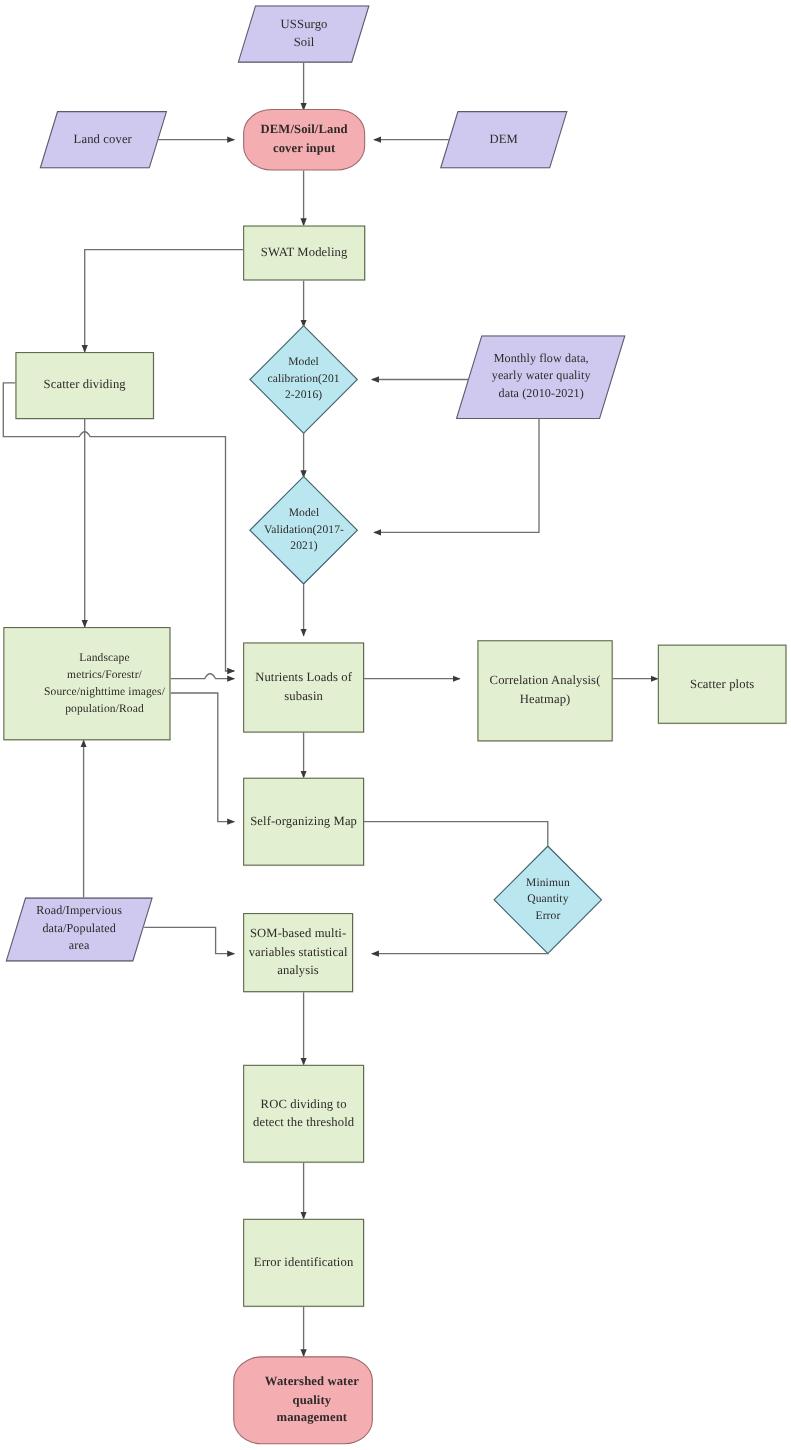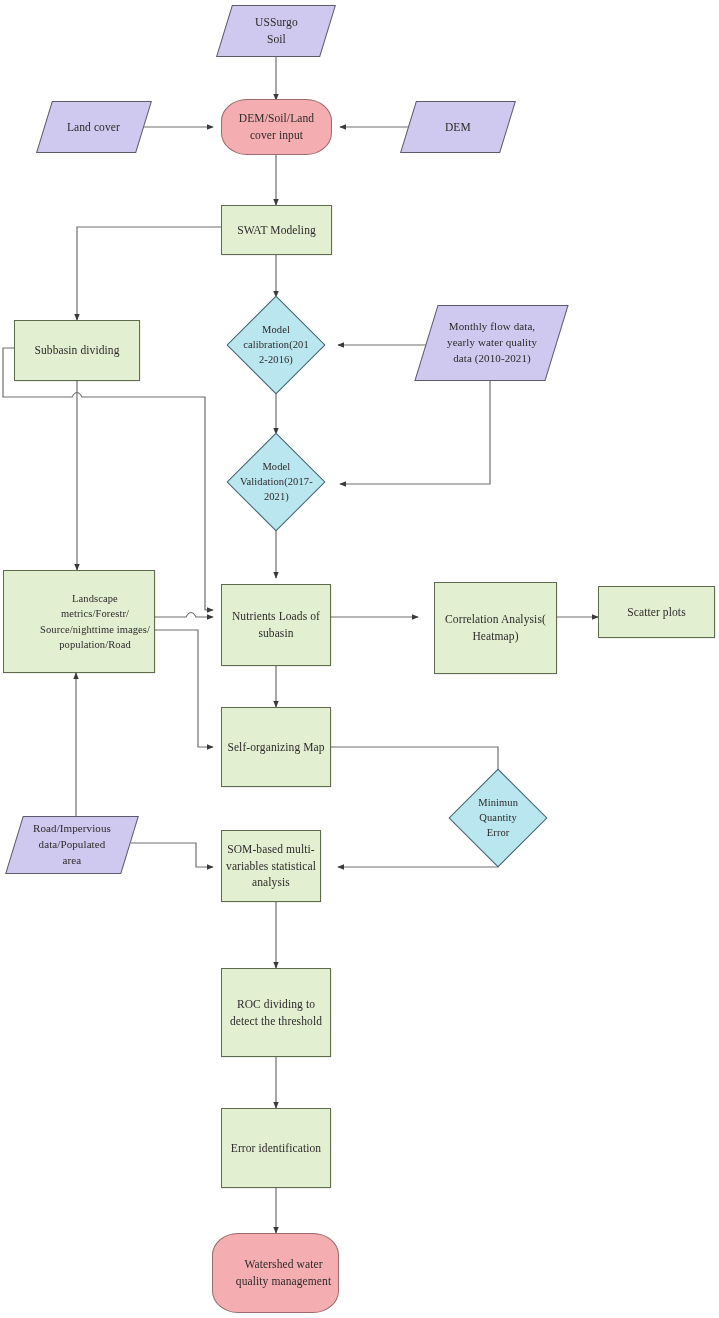--- a/index.html
+++ b/index.html
@@ -47,20 +47,21 @@
     background: #e2efd1;
     border: 1.6px solid #5f6b4e;
     box-shadow: 0.5px 0.5px 0 rgba(0,0,0,0.12);
     justify-content: center;
   }
   
   .shape-terminator {
     background: #f4aeb1;
     border: 1.6px solid #9c6a6c;
     border-radius: 26px / 22px;
+    font-weight: bold;
   }
   
   .shape-parallelogram {
     background: #cfc8ef;
     border: 1.6px solid #5d5a6b;
     transform: skewX(-17deg);
   }
   .shape-parallelogram > .label {
     transform: skewX(17deg);
   }
@@ -153,21 +154,21 @@
   <div class="node shape-terminator" style="left:221px; top:99px; width:111px; height:56px;">
     <span class="label">DEM/Soil/Land
 cover input</span>
   </div>
 
   <div class="node shape-rect" style="left:221px; top:205px; width:111px; height:50px;">
     <span class="label">SWAT Modeling</span>
   </div>
 
   <div class="node shape-rect" style="left:14px; top:320px; width:126px; height:61px;">
-    <span class="label">Subbasin dividing</span>
+    <span class="label">Scatter dividing</span>
   </div>
 
   <div class="node shape-diamond" style="left:241px; top:310px; width:70px; height:70px; font-size:10.5px;">
     <span class="label" style="width:116px;">Model
 calibration(201
 2-2016)</span>
   </div>
 
   <div class="node shape-parallelogram" style="left:426px; top:305px; width:131px; height:76px; font-size:11px;">
     <span class="label">Monthly flow data,
@@ -190,21 +191,21 @@
   <div class="node shape-rect" style="left:221px; top:584px; width:110px; height:82px;">
     <span class="label">Nutrients Loads of
 subasin</span>
   </div>
 
   <div class="node shape-rect" style="left:434px; top:582px; width:123px; height:92px;">
     <span class="label">Correlation Analysis(
 Heatmap)</span>
   </div>
 
-  <div class="node shape-rect" style="left:598px; top:586px; width:117px; height:52px;">
+  <div class="node shape-rect" style="left:598px; top:586px; width:117px; height:72px;">
     <span class="label">Scatter plots</span>
   </div>
 
   <div class="node shape-rect" style="left:221px; top:707px; width:110px; height:80px;">
     <span class="label">Self-organizing Map</span>
   </div>
 
   <div class="node shape-diamond" style="left:463px; top:783px; width:70px; height:70px; font-size:10.5px;">
     <span class="label" style="width:112px;">Minimun
 Quantity Error</span>

